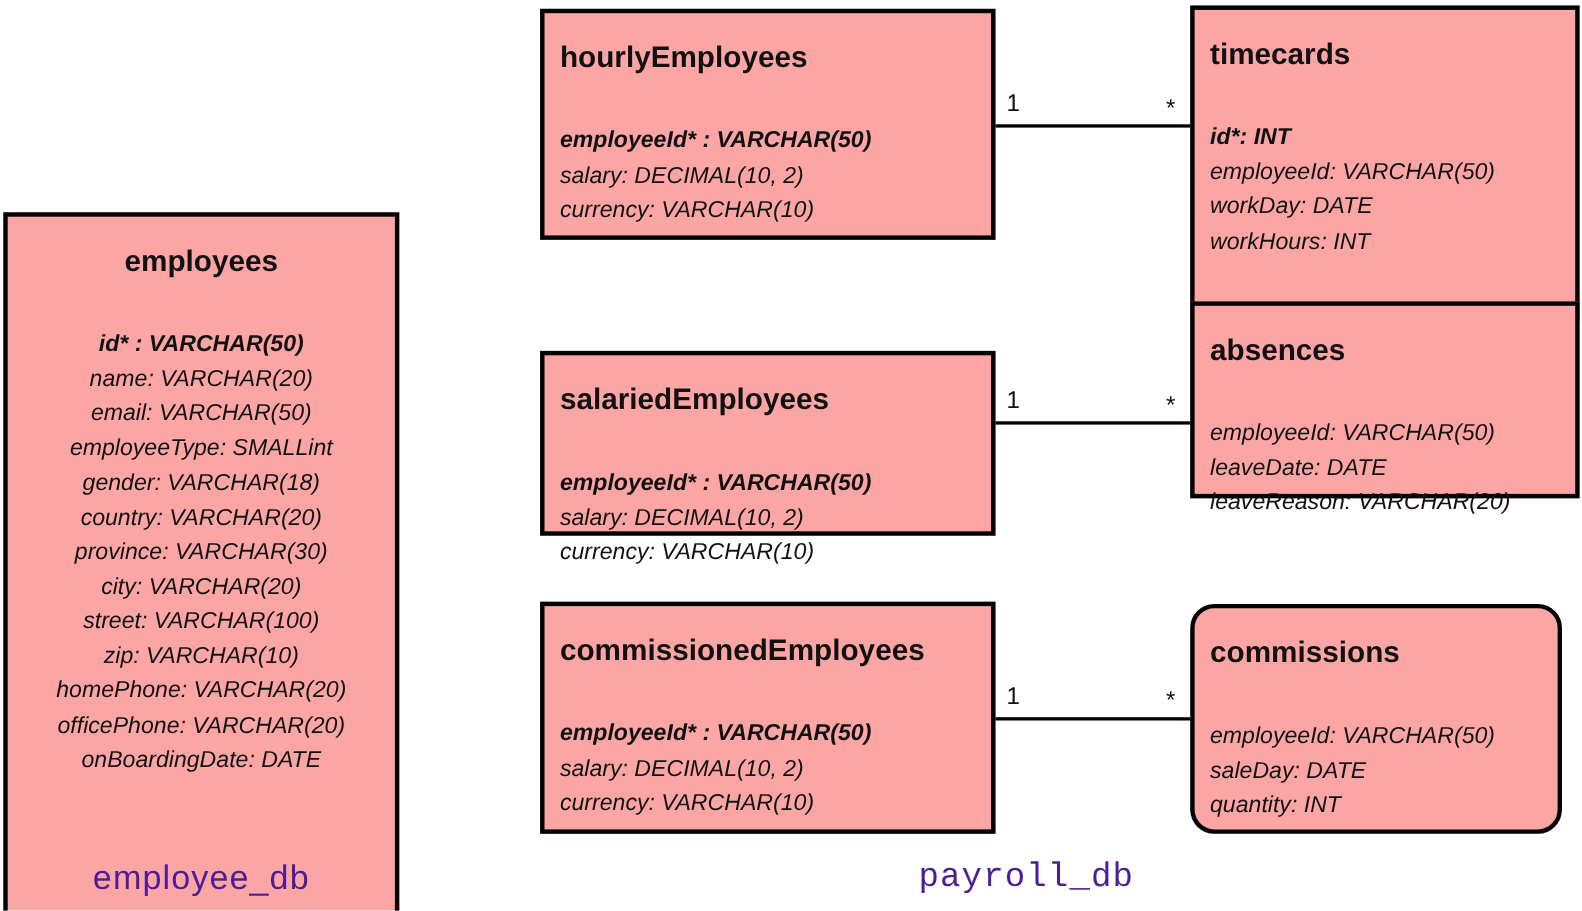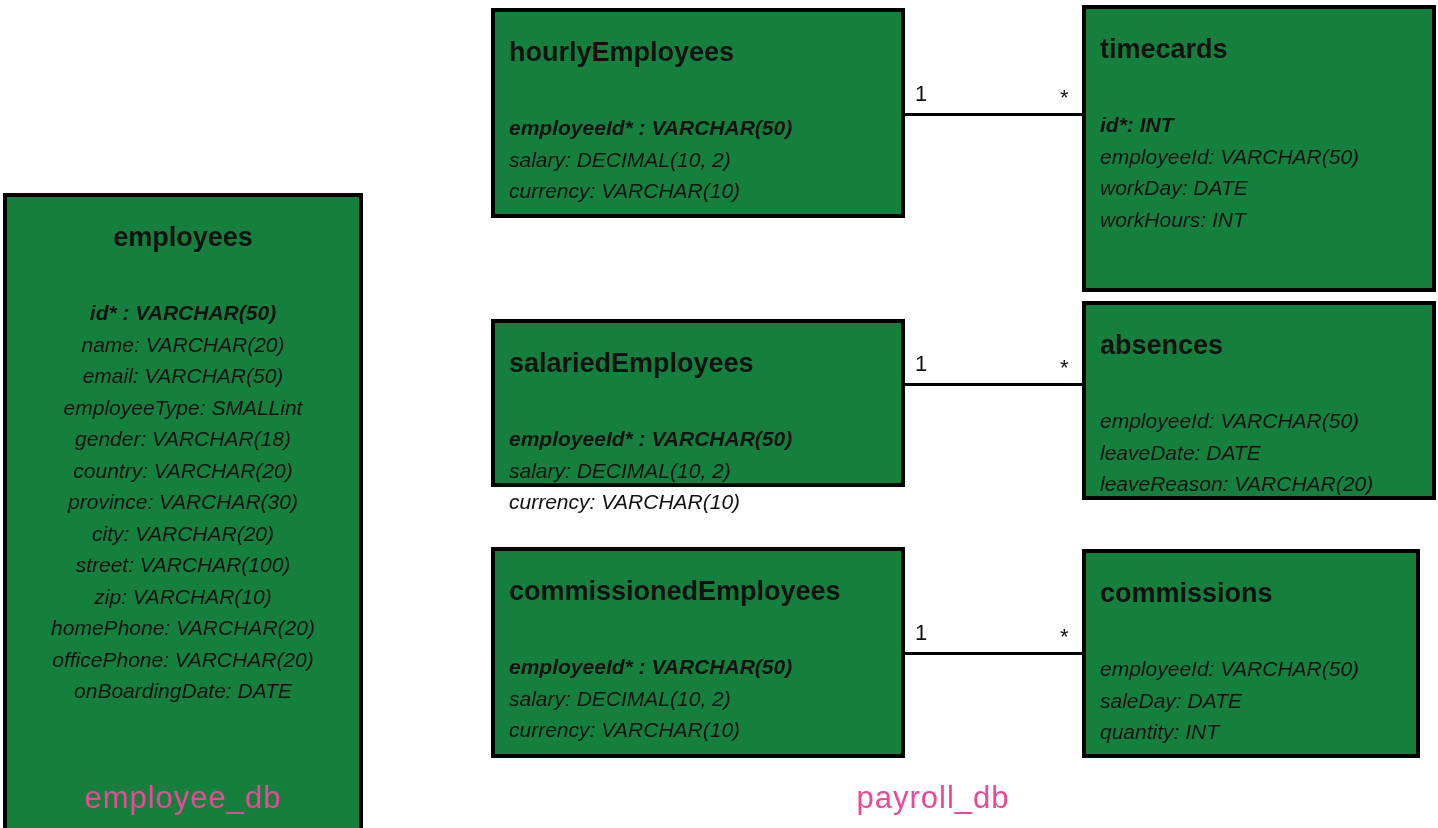--- a/index.html
+++ b/index.html
@@ -7,21 +7,21 @@
     position:relative;
     width:1438px;
     height:828px;
     background:#ffffff;
     font-family:"Liberation Sans",sans-serif;
     color:#111111;
     overflow:hidden;
   }
   .entity{
     position:absolute;
-    background:#15803d;
+    background:#fca5a5;
     border:4px solid #000000;
     box-sizing:border-box;
     padding:24px 14px 0 14px;
   }
   .entity-title{
     font-size:27px;
     font-weight:700;
     line-height:32px;
     white-space:nowrap;
   }
@@ -42,21 +42,21 @@
     position:absolute;
     font-size:22px;
     line-height:34px;
     color:#111111;
   }
   .db-label{
     position:absolute;
     transform:translateX(-50%);
     font-size:31px;
     letter-spacing:1px;
-    color:#ec4899;
+    color:#4c1d95;
     white-space:nowrap;
   }
 </style>
 </head>
 <body>
 
 <div id="canvas">
     <div class="entity" style="left: 3px; top: 193px; width: 360px; height: 640px; text-align: center;">
       <div class="entity-title">employees</div>
       <div class="attrs">
@@ -93,48 +93,48 @@
       </div>
     </div>
     <div class="entity" style="left: 491px; top: 278px; width: 414px; height: 168px; margin-top: 41px;">
       <div class="entity-title">salariedEmployees</div>
       <div class="attrs">
         <div class="attr pk">employeeId* : VARCHAR(50)</div>
         <div class="attr">salary: DECIMAL(10, 2)</div>
         <div class="attr">currency: VARCHAR(10)</div>
       </div>
     </div>
-    <div class="entity" style="left: 1082px; top: 301px; width: 354px; height: 199px;">
+    <div class="entity" style="left: 1082px; top: 274px; width: 354px; height: 179px;">
       <div class="entity-title">absences</div>
       <div class="attrs">
         <div class="attr">employeeId: VARCHAR(50)</div>
         <div class="attr">leaveDate: DATE</div>
         <div class="attr">leaveReason: VARCHAR(20)</div>
       </div>
     </div>
     <div class="entity" style="left: 491px; top: 547px; width: 414px; height: 211px;">
       <div class="entity-title">commissionedEmployees</div>
       <div class="attrs">
         <div class="attr pk">employeeId* : VARCHAR(50)</div>
         <div class="attr">salary: DECIMAL(10, 2)</div>
         <div class="attr">currency: VARCHAR(10)</div>
       </div>
     </div>
-    <div class="entity" style="left: 1082px; top: 549px; width: 338px; height: 209px;">
+    <div class="entity" style="left: 1082px; top: 549px; width: 338px; height: 209px; border-radius: 22px;">
       <div class="entity-title">commissions</div>
       <div class="attrs">
         <div class="attr">employeeId: VARCHAR(50)</div>
         <div class="attr">saleDay: DATE</div>
         <div class="attr">quantity: INT</div>
       </div>
     </div>
     <div class="rel-line" style="left: 905px; top: 113px; width: 177px;"></div>
     <div class="rel-label" style="left: 915px; top: 77px;">1</div>
     <div class="rel-label" style="left: 1060px; top: 81px;">*</div>
     <div class="rel-line" style="left: 905px; top: 383px; width: 177px;"></div>
     <div class="rel-label" style="left: 915px; top: 347px;">1</div>
     <div class="rel-label" style="left: 1060px; top: 351px;">*</div>
     <div class="rel-line" style="left: 905px; top: 652px; width: 177px;"></div>
     <div class="rel-label" style="left: 915px; top: 616px;">1</div>
     <div class="rel-label" style="left: 1060px; top: 620px;">*</div>
     <div class="db-label" style="left: 183px; top: 780px;">employee_db</div>
-    <div class="db-label" style="left: 933px; top: 780px;">payroll_db</div>
+    <div class="db-label" style="left: 933px; top: 780px; font-family: Liberation Mono, monospace;">payroll_db</div>
   </div>
 
 </body></html>

